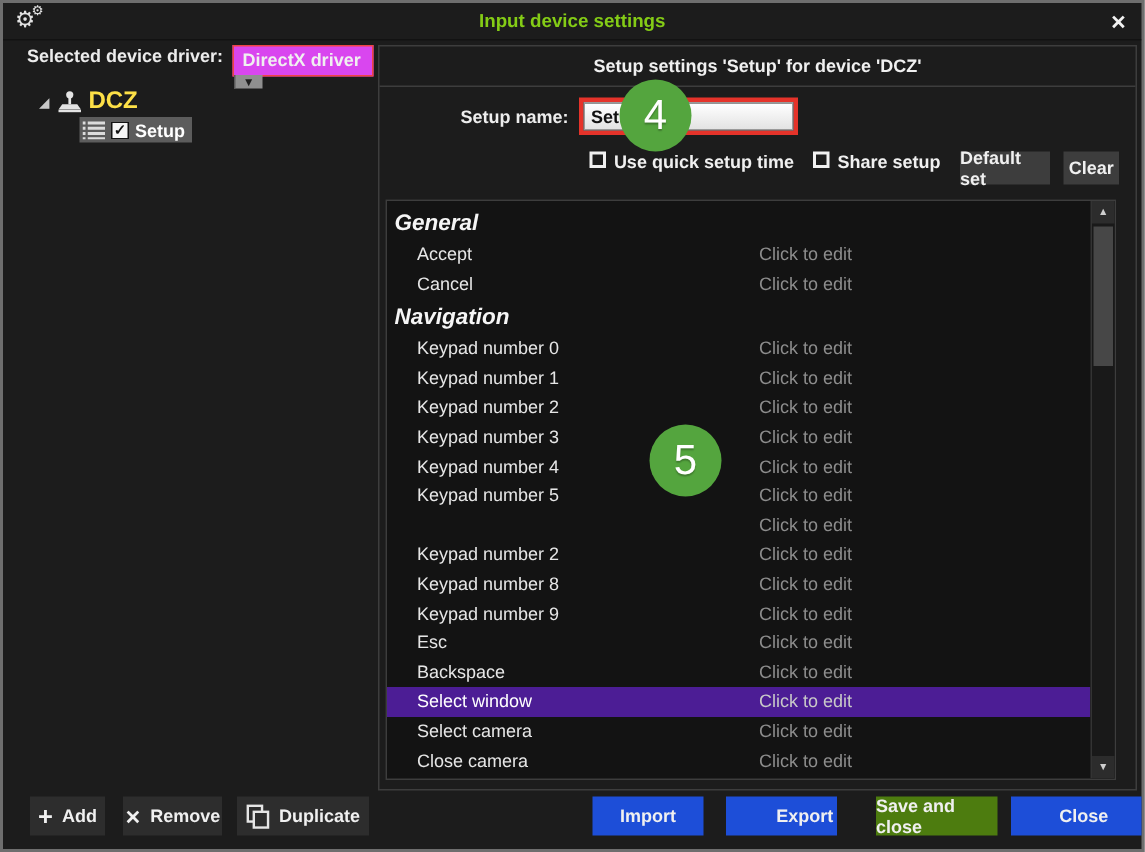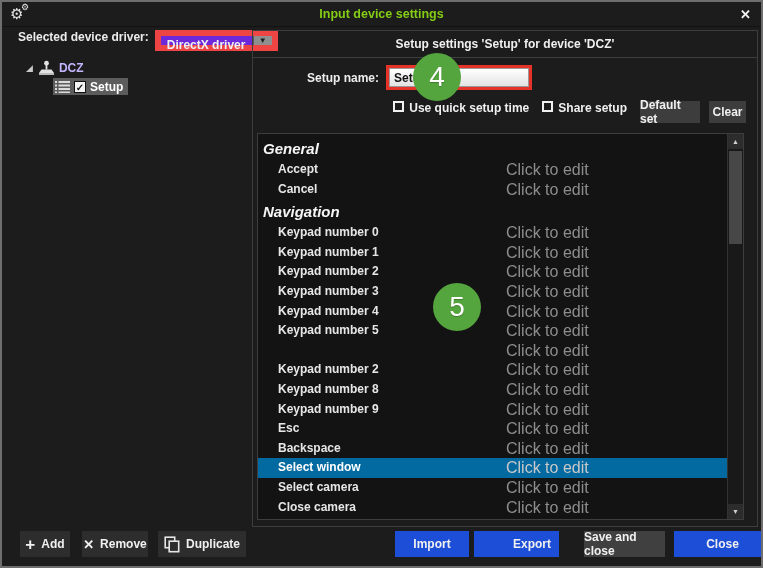--- a/index.html
+++ b/index.html
@@ -10,29 +10,29 @@
   .titlebar{position:absolute;left:0;top:0;right:0;height:25px;border-bottom:1px solid #121212;}
   .gear-wrap{position:absolute;left:8px;top:2px;width:24px;height:20px;color:#e3e3e3;}
   .gear-big{position:absolute;left:0;top:2px;font-size:15px;line-height:15px;}
   .gear-small{position:absolute;left:11px;top:-1px;font-size:9px;line-height:9px;}
   .title{position:absolute;left:0;right:0;top:0;height:25px;line-height:25px;text-align:center;font-size:12.5px;font-weight:700;color:#84cc16;}
   .close-x{position:absolute;right:10px;top:0;height:25px;line-height:25px;font-size:13px;font-weight:700;color:#f2f2f2;cursor:pointer;}
 
   
   .driver-row{position:absolute;left:16px;top:28px;display:flex;height:21px;}
   .driver-label{font-size:12px;font-weight:700;color:#ececec;margin-right:6px;}
-  .driver-select{display:flex;align-items:stretch;height:21px;border:6px solid #ef4444;background:#6d28d9;}
+  .driver-select{display:flex;align-items:stretch;height:21px;border:1px solid #ef4444;background:#d946ef;flex-direction:column;}
   .driver-value{width:92px;font-size:12px;font-weight:700;color:#f0f0f0;line-height:19px;padding-left:6px;}
   .driver-arrow-btn{width:19px;background:#8f8f8f;border-left:1px solid #5a5a5a;display:flex;align-items:center;justify-content:center;font-size:8px;color:#1e1e1e;cursor:pointer;}
 
   .tree{position:absolute;left:24px;top:58px;}
   .tree-row1{display:flex;align-items:center;height:16px;}
   .expander{font-size:9px;color:#c9c9c9;margin-right:5px;line-height:9px;}
   .joystick{margin-right:4px;}
-  .tree-device-label{font-size:12px;font-weight:700;color:#c4b5fd;}
+  .tree-device-label{font-size:16px;font-weight:700;color:#fde047;}
   .tree-row2{display:flex;align-items:center;margin-left:27px;margin-top:2px;background:#5c5c5c;padding:1px 5px 1px 2px;height:17px;}
   .list-glyph{margin-right:4px;}
   .tree-checkbox{width:12px;height:12px;background:#f4f4f4;border:1px solid #111;color:#111;font-size:10px;font-weight:700;line-height:11px;text-align:center;margin-right:4px;}
   .tree-setup-label{font-size:12px;font-weight:700;color:#ffffff;}
 
   
   .panel{position:absolute;left:250px;top:28px;width:506px;height:497px;border:1px solid #3d3d3d;}
   .panel-header{height:27px;line-height:27px;text-align:center;font-size:12px;font-weight:700;color:#f0f0f0;border-bottom:1px solid #3d3d3d;}
   .setupname-row{position:absolute;left:10px;top:34px;display:flex;align-items:center;margin-left:44px;}
   .setupname-label{font-size:12px;font-weight:700;margin-right:7px;}
@@ -43,23 +43,23 @@
   .cb-label{font-size:12px;font-weight:700;color:#f0f0f0;margin-right:13px;}
   .mini-btn{height:22px;background:#3d3d3d;color:#f0f0f0;font-size:12px;font-weight:700;display:flex;align-items:center;justify-content:center;cursor:pointer;}
   .btn-defaultset{width:60px;margin-right:9px;}
   .btn-clear{width:37px;}
 
   
   .listbox{position:absolute;left:4px;top:102px;width:487px;height:387px;border:1px solid #3d3d3d;background:#131313;}
   .list-content{position:absolute;left:0;top:0;right:16px;bottom:0;overflow:hidden;padding-top:2px;}
   .section-title{height:24px;line-height:25px;font-size:15px;font-weight:700;color:#f5f5f5;padding-left:5px;font-style:italic;}
   .list-row{position:relative;height:19.6px;line-height:19.6px;cursor:pointer;}
-  .row-label{position:absolute;left:20px;font-size:12px;font-weight:700;color:#e6e6e6;white-space:nowrap;}
-  .row-action{position:absolute;left:248px;font-size:16px;color:#8d8d8d;white-space:nowrap;}
-  .list-row.selected{background:#0369a1;}
+  .row-label{position:absolute;left:20px;font-size:12px;font-weight:400;color:#e6e6e6;white-space:nowrap;}
+  .row-action{position:absolute;left:248px;font-size:12px;color:#8d8d8d;white-space:nowrap;}
+  .list-row.selected{background:#4c1d95;}
   .list-row.selected .row-label{color:#ffffff;}
   .list-row.selected .row-action{color:#c9c9c9;}
 
   
   .scrollbar{position:absolute;top:0;right:0;bottom:0;width:16px;background:#191919;border-left:1px solid #333;}
   .sb-btn{position:absolute;left:0;right:0;height:15px;background:#2c2c2c;color:#cfcfcf;font-size:7px;display:flex;align-items:center;justify-content:center;cursor:pointer;}
   .sb-up{top:0;}
   .sb-down{bottom:0;}
   .sb-thumb{position:absolute;left:1px;right:1px;top:17px;height:93px;background:#474747;cursor:grab;}
 
@@ -69,22 +69,22 @@
   .badge-5{left:431px;top:281px;}
 
   
   .fbtn{position:absolute;top:529px;height:26px;display:flex;align-items:center;justify-content:center;font-size:12px;font-weight:700;color:#f0f0f0;cursor:pointer;}
   .fbtn-left{background:#2d2d2d;}
   .fbtn-right{background:#1d4ed8;}
   .btn-add{left:18px;width:50px;}
   .btn-remove{left:80px;width:66px;}
   .btn-duplicate{left:156px;width:88px;}
   .btn-import{left:393px;width:74px;}
-  .btn-export{left:472px;width:85px;padding-left:31px;}
-  .btn-save{left:582px;width:81px;background:#404040;}
+  .btn-export{left:482px;width:74px;padding-left:31px;}
+  .btn-save{left:582px;width:81px;background:#4d7c0f;}
   .btn-close{left:672px;width:97px;}
   .plus-ic{font-size:17px;font-weight:700;margin-right:6px;line-height:17px;}
   .x-ic{font-size:13px;font-weight:700;margin-right:6px;}
   .dup-ic{margin-right:6px;display:flex;}
 </style>
 </head>
 <body>
 
 <div class="window">
 

